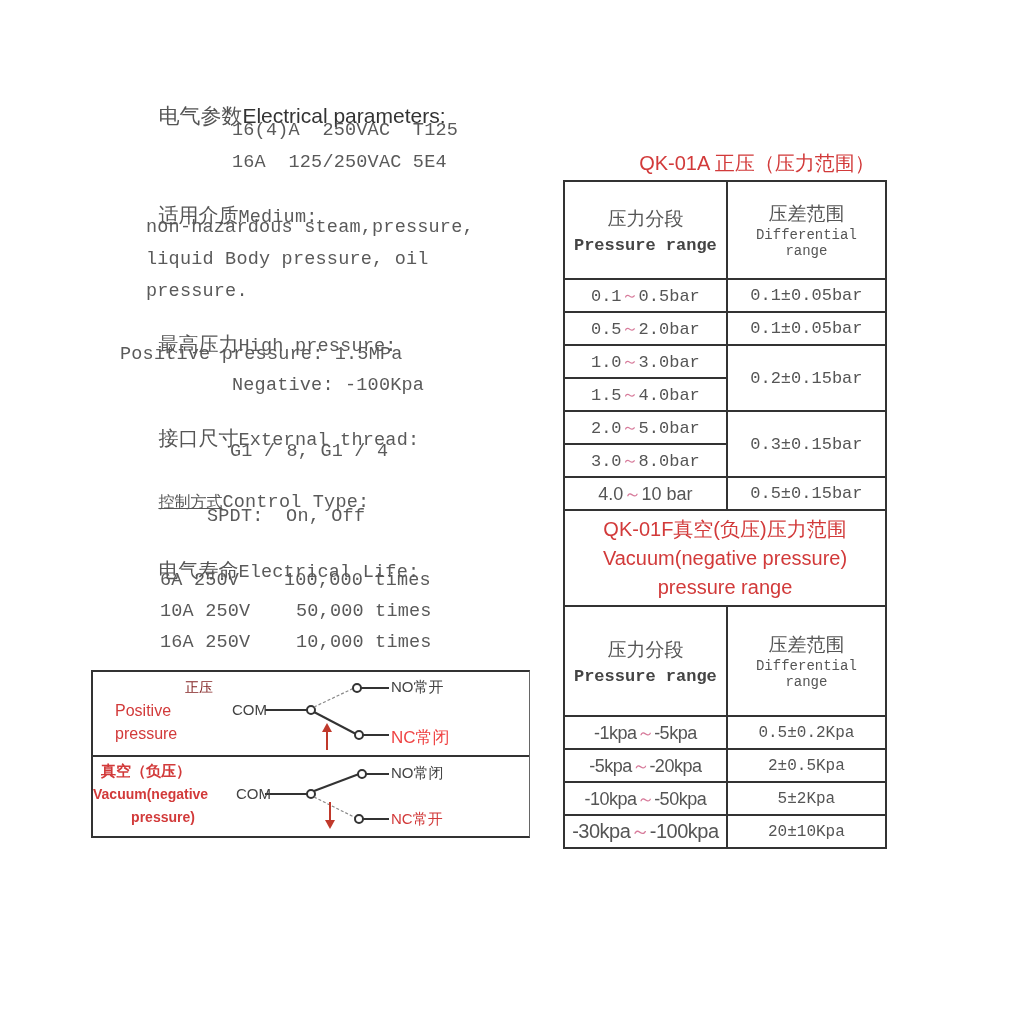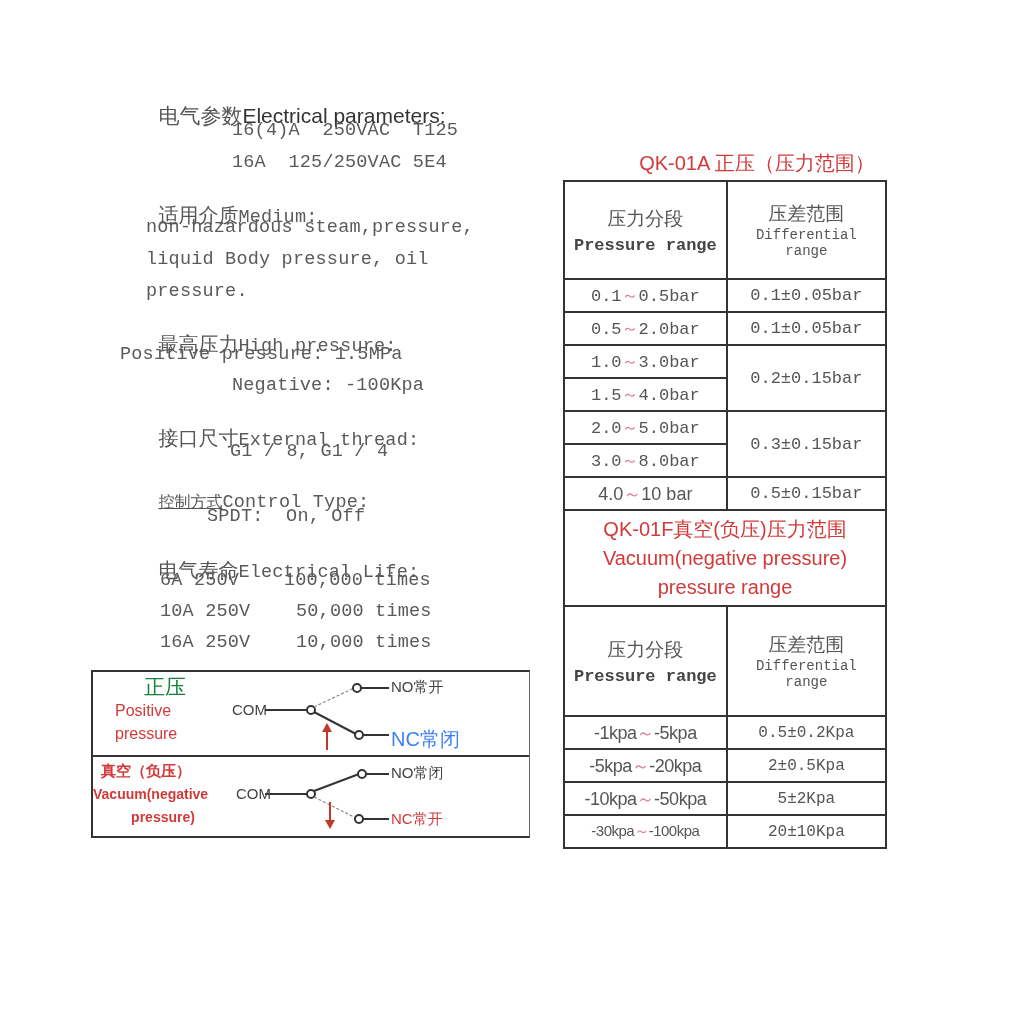--- a/index.html
+++ b/index.html
@@ -70,21 +70,21 @@
   <div class="left-line" style="left:160px; top:601px;">10A 250V</div>
   <div class="left-line" style="left:296px; top:601px;">50,000 times</div>
   <div class="left-line" style="left:160px; top:632px;">16A 250V</div>
   <div class="left-line" style="left:296px; top:632px;">10,000 times</div>
 </div>
 
 <div class="diag-box">
   <div class="diag-divider"></div>
 
   <div class="diag-label" style="left:10px; top:4px; width:110px;">
-    <div class="cn" style="color:#15803d; font-size:21px; text-align:center; padding-left:14px;">正压</div>
+    <div class="cn" style="color:#7f1d1d; font-size:14px; text-align:right; padding-left:14px;">正压</div>
     <div style="text-align:left; padding-left:12px;">Positive</div>
     <div style="text-align:left; padding-left:12px;">pressure</div>
   </div>
 
   <div class="diag-label" style="left:0px; top:88px; width:140px;">
     <div class="cn" style="color:#d23a3a; font-size:15px; font-weight:bold; text-align:left; padding-left:8px;">真空（负压）</div>
     <div style="font-size:14px; font-weight:bold; text-align:left;">Vacuum(negative</div>
     <div style="font-size:14px; font-weight:bold;">pressure)</div>
   </div>
 
@@ -108,21 +108,21 @@
     <circle cx="269" cy="102" r="4" fill="#fff" stroke="#333" stroke-width="2"></circle>
     <circle cx="266" cy="147" r="4" fill="#fff" stroke="#333" stroke-width="2"></circle>
     <line x1="273" y1="102" x2="296" y2="102" stroke="#333" stroke-width="2"></line>
     <line x1="270" y1="147" x2="296" y2="147" stroke="#333" stroke-width="2"></line>
     <line x1="237" y1="130" x2="237" y2="150" stroke="#c0392b" stroke-width="2"></line>
     <polygon points="232,148 242,148 237,157" fill="#c0392b"></polygon>
   </svg>
 
   <div class="abs sans" style="left:139px; top:29px; font-size:15px; color:#444;">COM</div>
   <div class="abs sans" style="left:298px; top:6px; font-size:15px; color:#444;">NO常开</div>
-  <div class="abs sans" style="left:298px; top:54px; font-size:20px; color:#3b82f6;">NC常闭</div>
+  <div class="abs sans" style="left:298px; top:54px; font-size:17px; color:#ef4444;">NC常闭</div>
 
   <div class="abs sans" style="left:143px; top:113px; font-size:15px; color:#444;">COM</div>
   <div class="abs sans" style="left:298px; top:92px; font-size:15px; color:#444;">NO常闭</div>
   <div class="abs sans" style="left:298px; top:138px; font-size:15px; color:#d23a3a;">NC常开</div>
 </div>
 
 <div class="abs title-red" style="left:563px; top:88px; width:324px; font-size:20px; line-height:30px;">
   <div>QK-01A 正压（压力范围）</div>
 </div>
 
@@ -198,17 +198,17 @@
   </tr>
   <tr style="height:33px;">
     <td class="neg-cell"><span>-5kpa</span><span class="tilde">～</span><span>-20kpa</span></td>
     <td class="neg-diff">2±0.5Kpa</td>
   </tr>
   <tr style="height:33px;">
     <td class="neg-cell"><span>-10kpa</span><span class="tilde">～</span><span>-50kpa</span></td>
     <td class="neg-diff">5±2Kpa</td>
   </tr>
   <tr style="height:33px;">
-    <td class="neg-cell" style="font-size:15px;margin-top:37px;"><span>-30kpa</span><span class="tilde">～</span><span>-100kpa</span></td>
+    <td class="neg-cell" style="font-size:20px;margin-top:37px;"><span>-30kpa</span><span class="tilde">～</span><span>-100kpa</span></td>
     <td class="neg-diff">20±10Kpa</td>
   </tr>
 </tbody>
   </table>
 
 </body></html>

